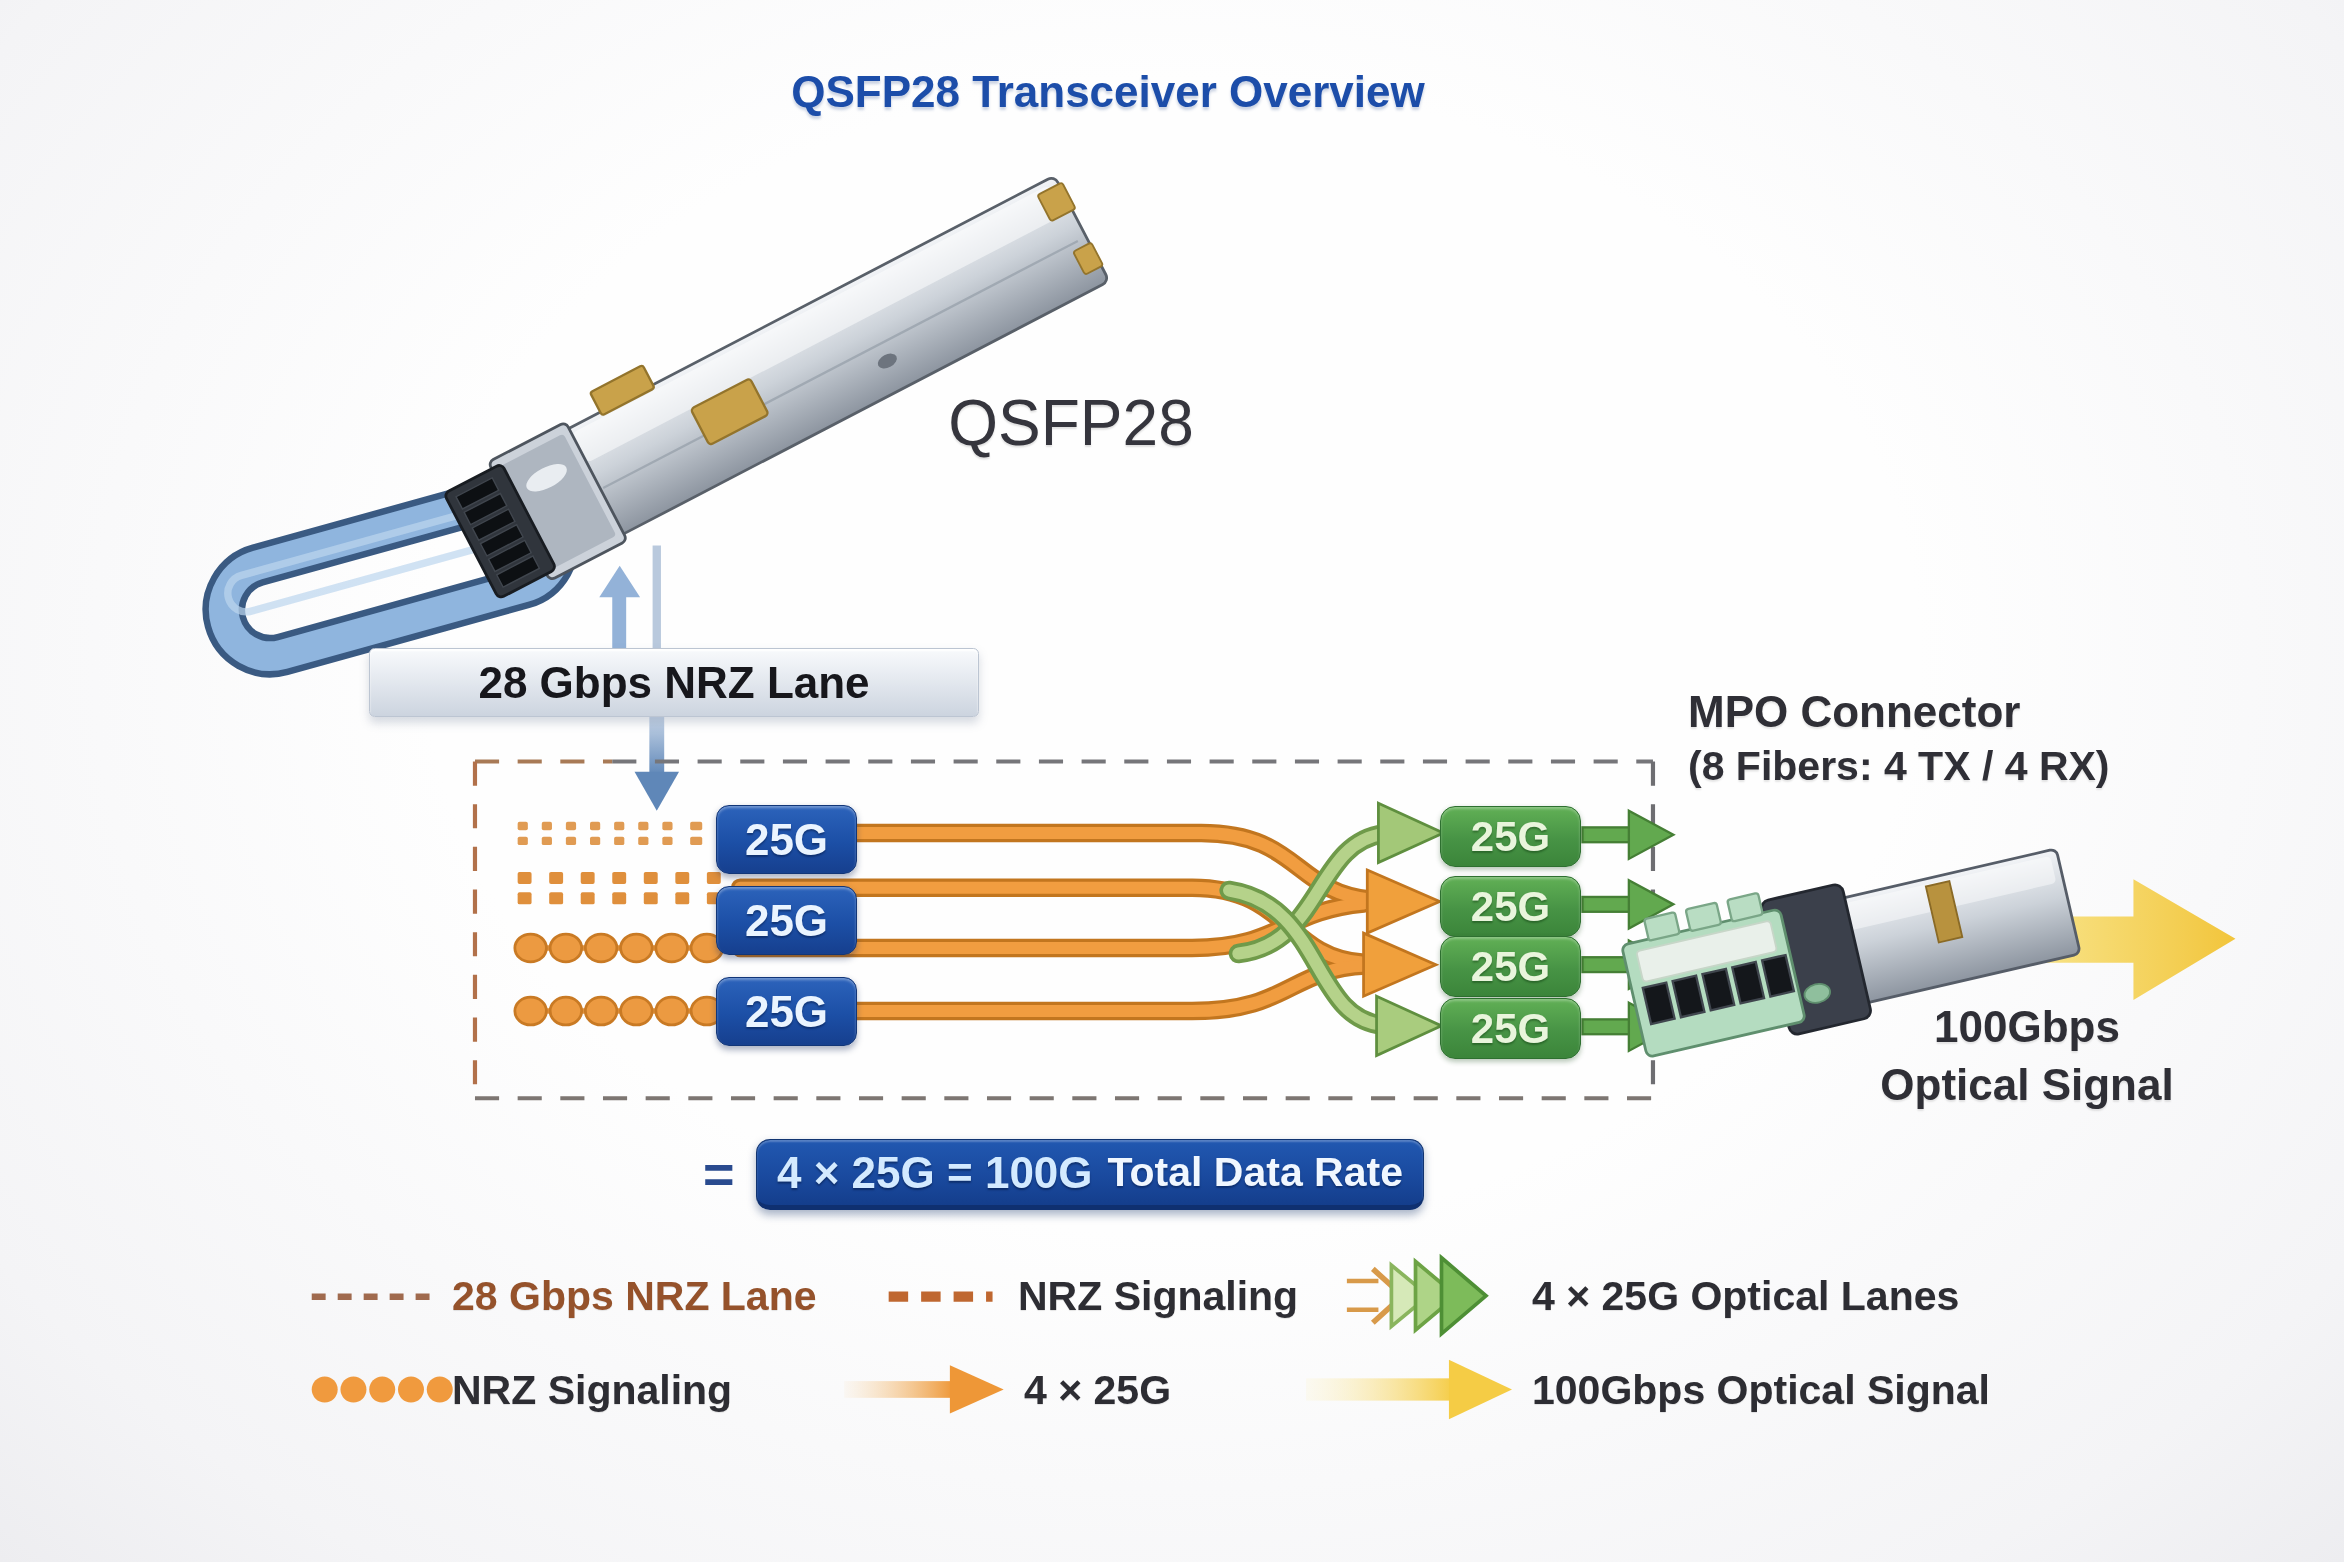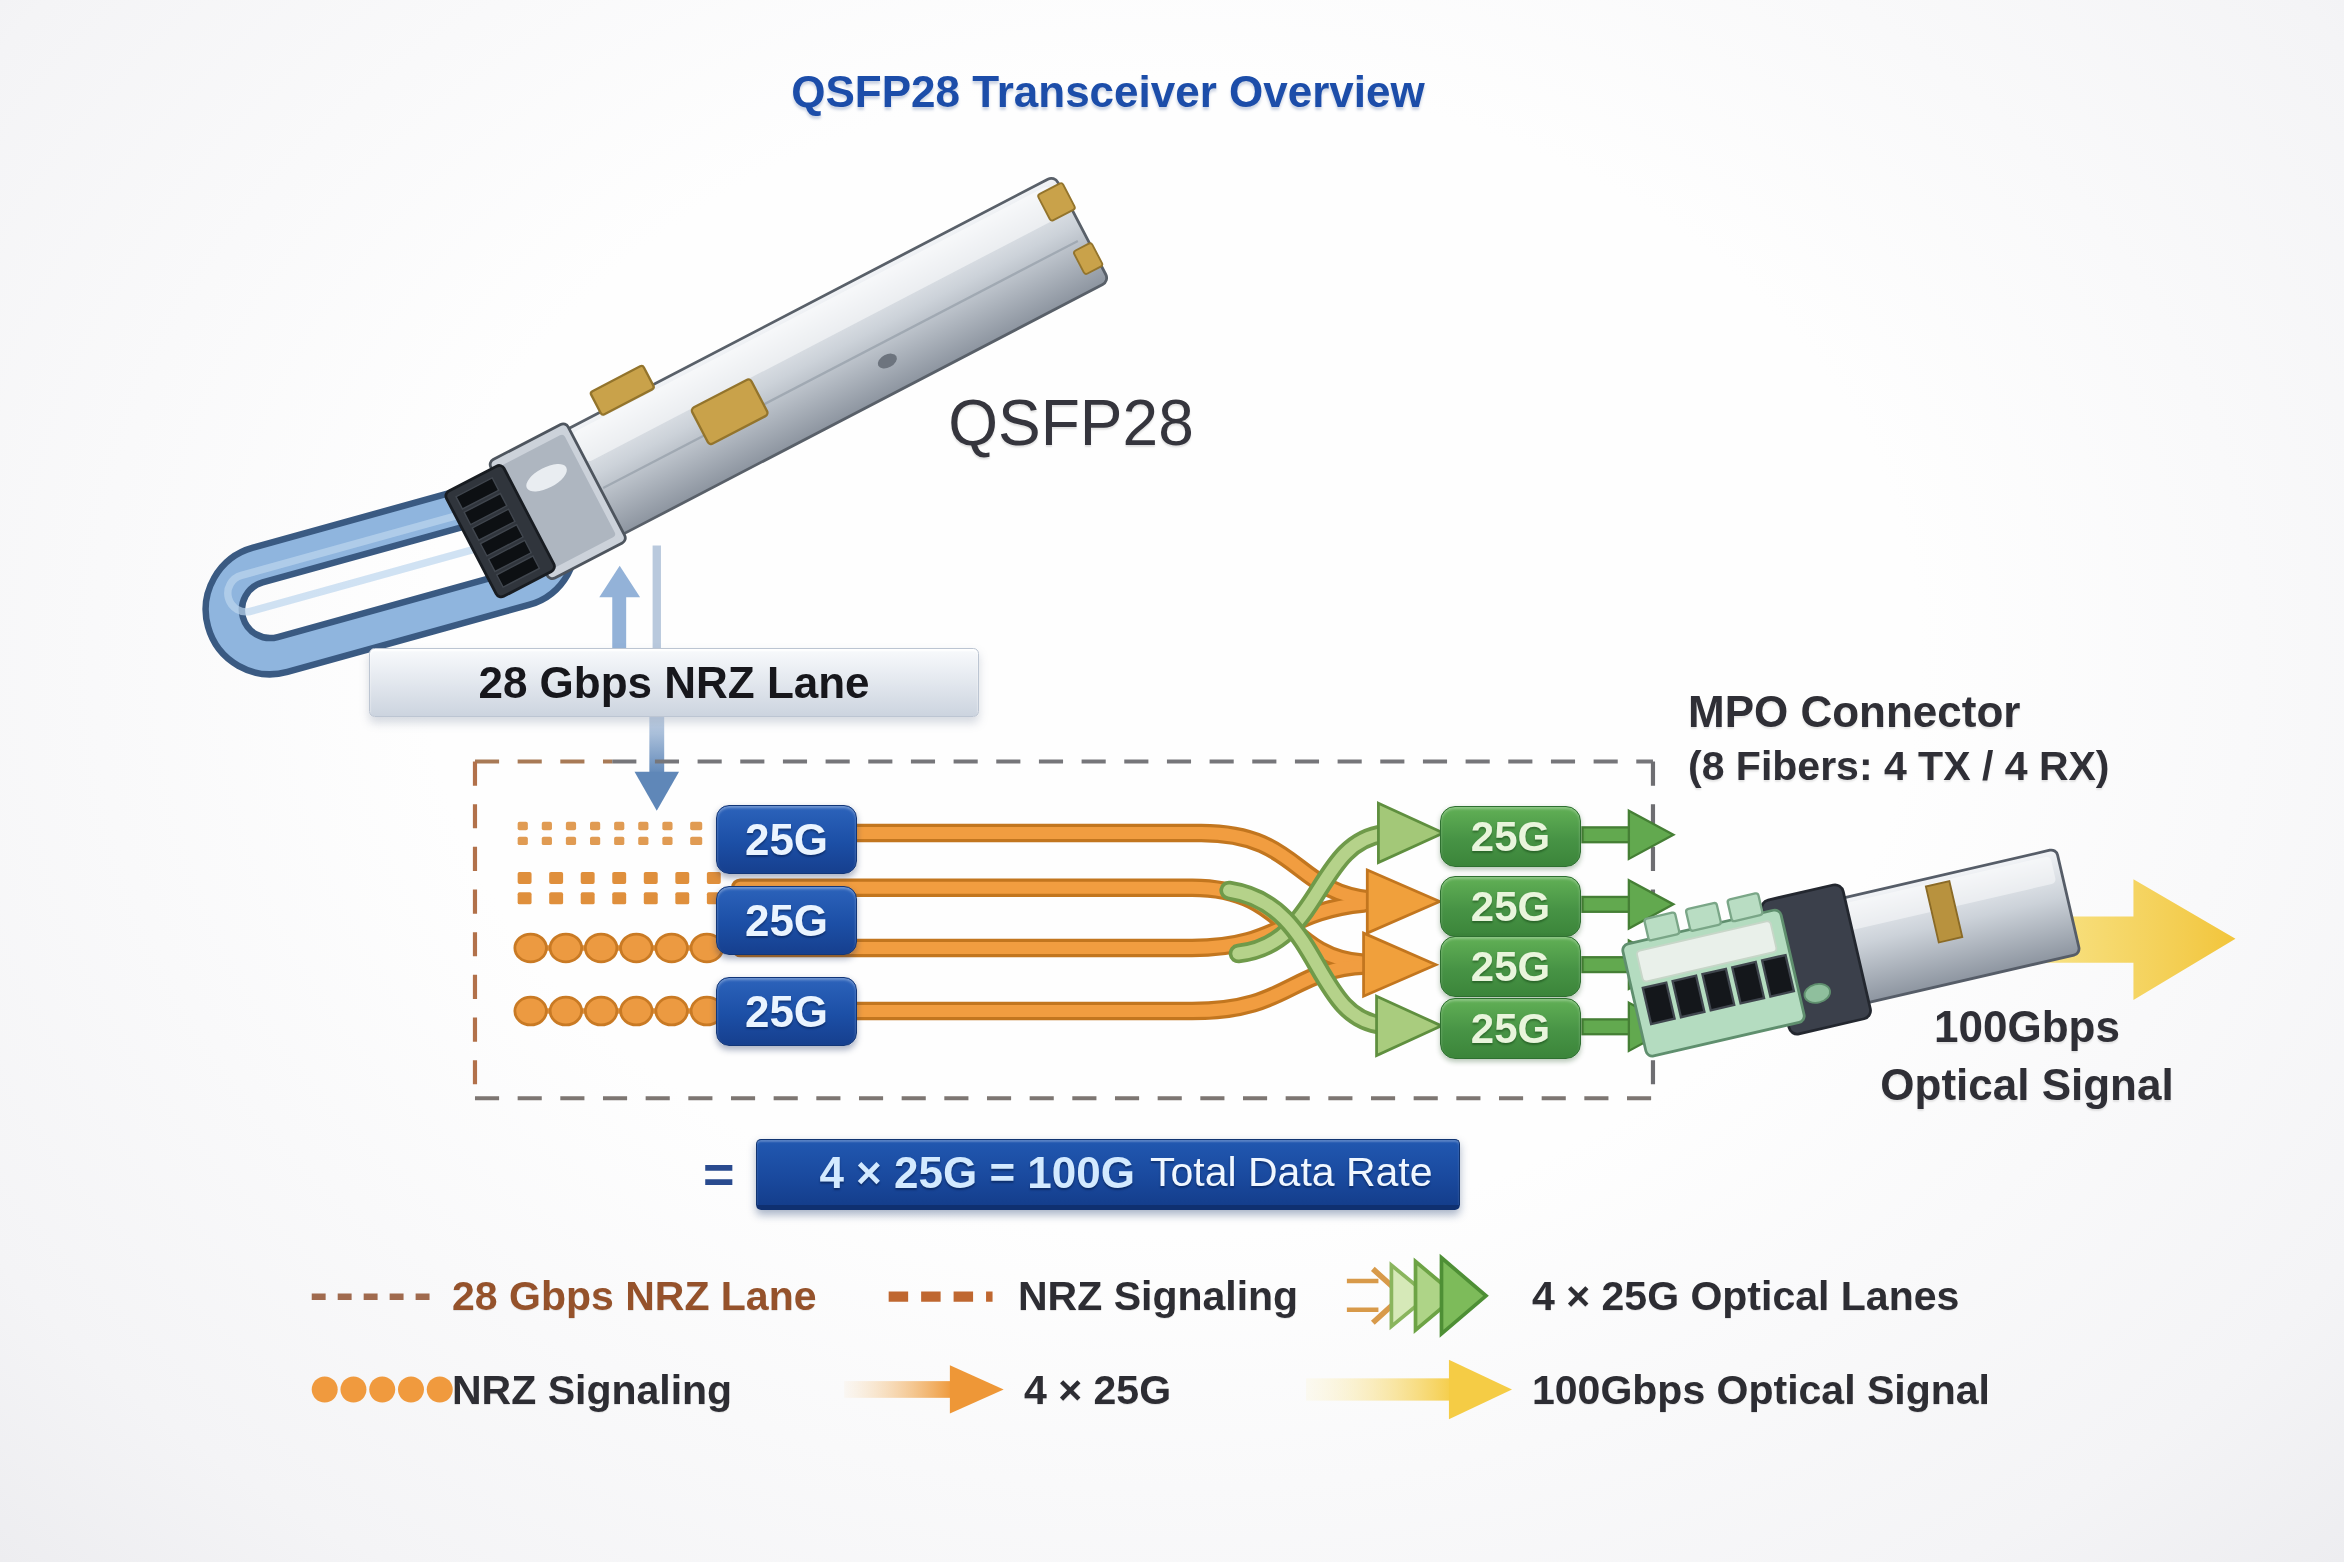--- a/index.html
+++ b/index.html
@@ -45,28 +45,28 @@
     background:linear-gradient(180deg,#61b055 0%,#479345 55%,#3b853a 100%);
     border:1.9px solid #2e7030;
     box-shadow:inset 0 1.9px 2.8px rgba(255,255,255,.3), 0 2.8px 5.6px rgba(30,80,30,.3);
     display:flex;align-items:center;justify-content:center;
     color:#e9f5dc;font-size:42px;font-weight:bold;
     text-shadow:0 1.9px 1.9px rgba(10,50,10,.4);
   }
   
   .equals{left:703px;top:1143px;font-size:54px;font-weight:bold;color:#2a4b8f;}
   .total-badge{
-    left:756px;top:1139px;width:666px;height:65px;border-radius:5px;
+    left:756px;top:1139px;width:666px;height:65px;border-radius:14px;
     background:linear-gradient(180deg,#2158b1 0%,#1a4a9f 55%,#143e8c 100%);
     border:1.9px solid #113471;border-bottom:5.6px solid #0f3070;
     box-shadow:0 4.6px 8.3px rgba(15,45,100,.35), inset 0 1.9px 1.9px rgba(255,255,255,.25);
-    display:flex;align-items:center;justify-content:center;white-space:nowrap;padding-left:36px;
+    display:flex;align-items:center;justify-content:center;white-space:nowrap;
   }
   .total-badge .b1{color:#d3eaff;font-size:44px;font-weight:bold;text-shadow:0 1.9px 1.9px rgba(0,20,60,.5);}
-  .total-badge .b2{color:#f0f7ff;font-size:41px;font-weight:400;margin-left:15px;text-shadow:0 1.9px 1.9px rgba(0,20,60,.45);}
+  .total-badge .b2{color:#f0f7ff;font-size:41px;font-weight:700;margin-left:15px;text-shadow:0 1.9px 1.9px rgba(0,20,60,.45);}
   
   .mpo-title{
     left:1688px;top:685px;width:519px;text-align:left;
     font-size:44px;font-weight:600;color:#2f2f36;line-height:54px;
     text-shadow:0 1.9px 1.9px rgba(0,0,0,.1);
   }
   .mpo-sub{font-size:41px;font-weight:600;}
   .optical-label{
     left:1809px;top:998px;width:436px;text-align:center;
     font-size:44px;font-weight:600;color:#2f2f36;line-height:58px;

